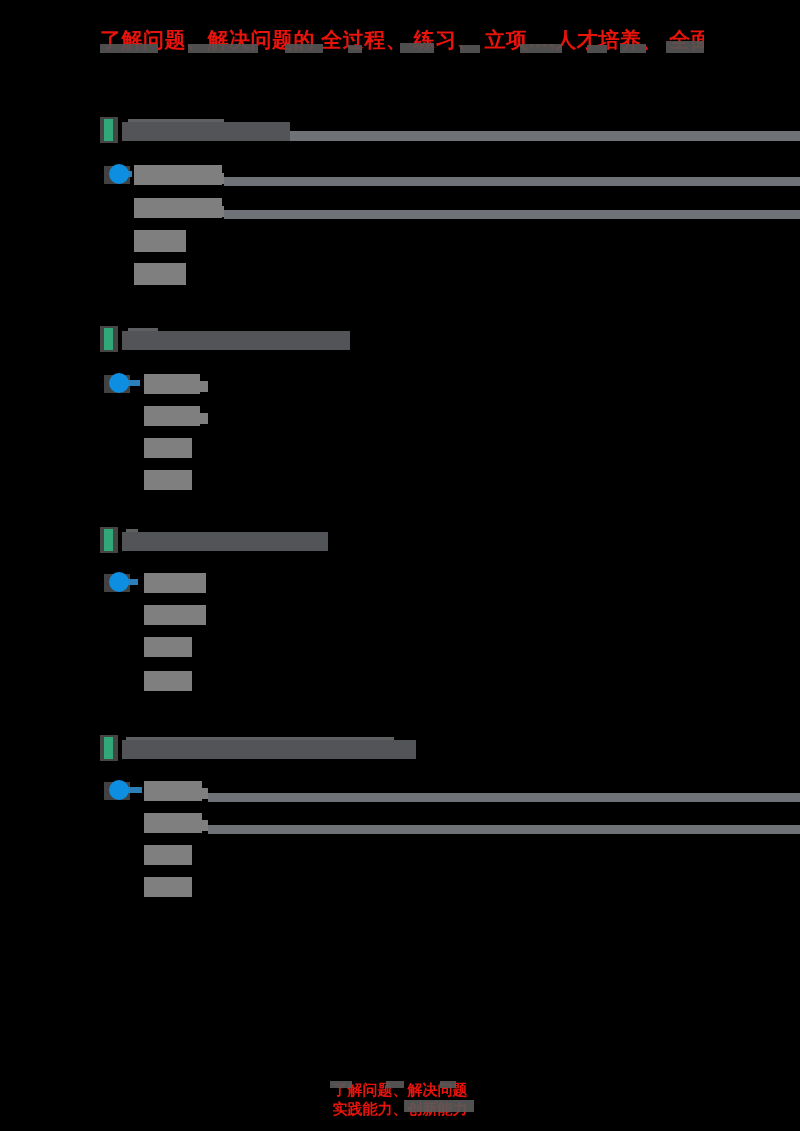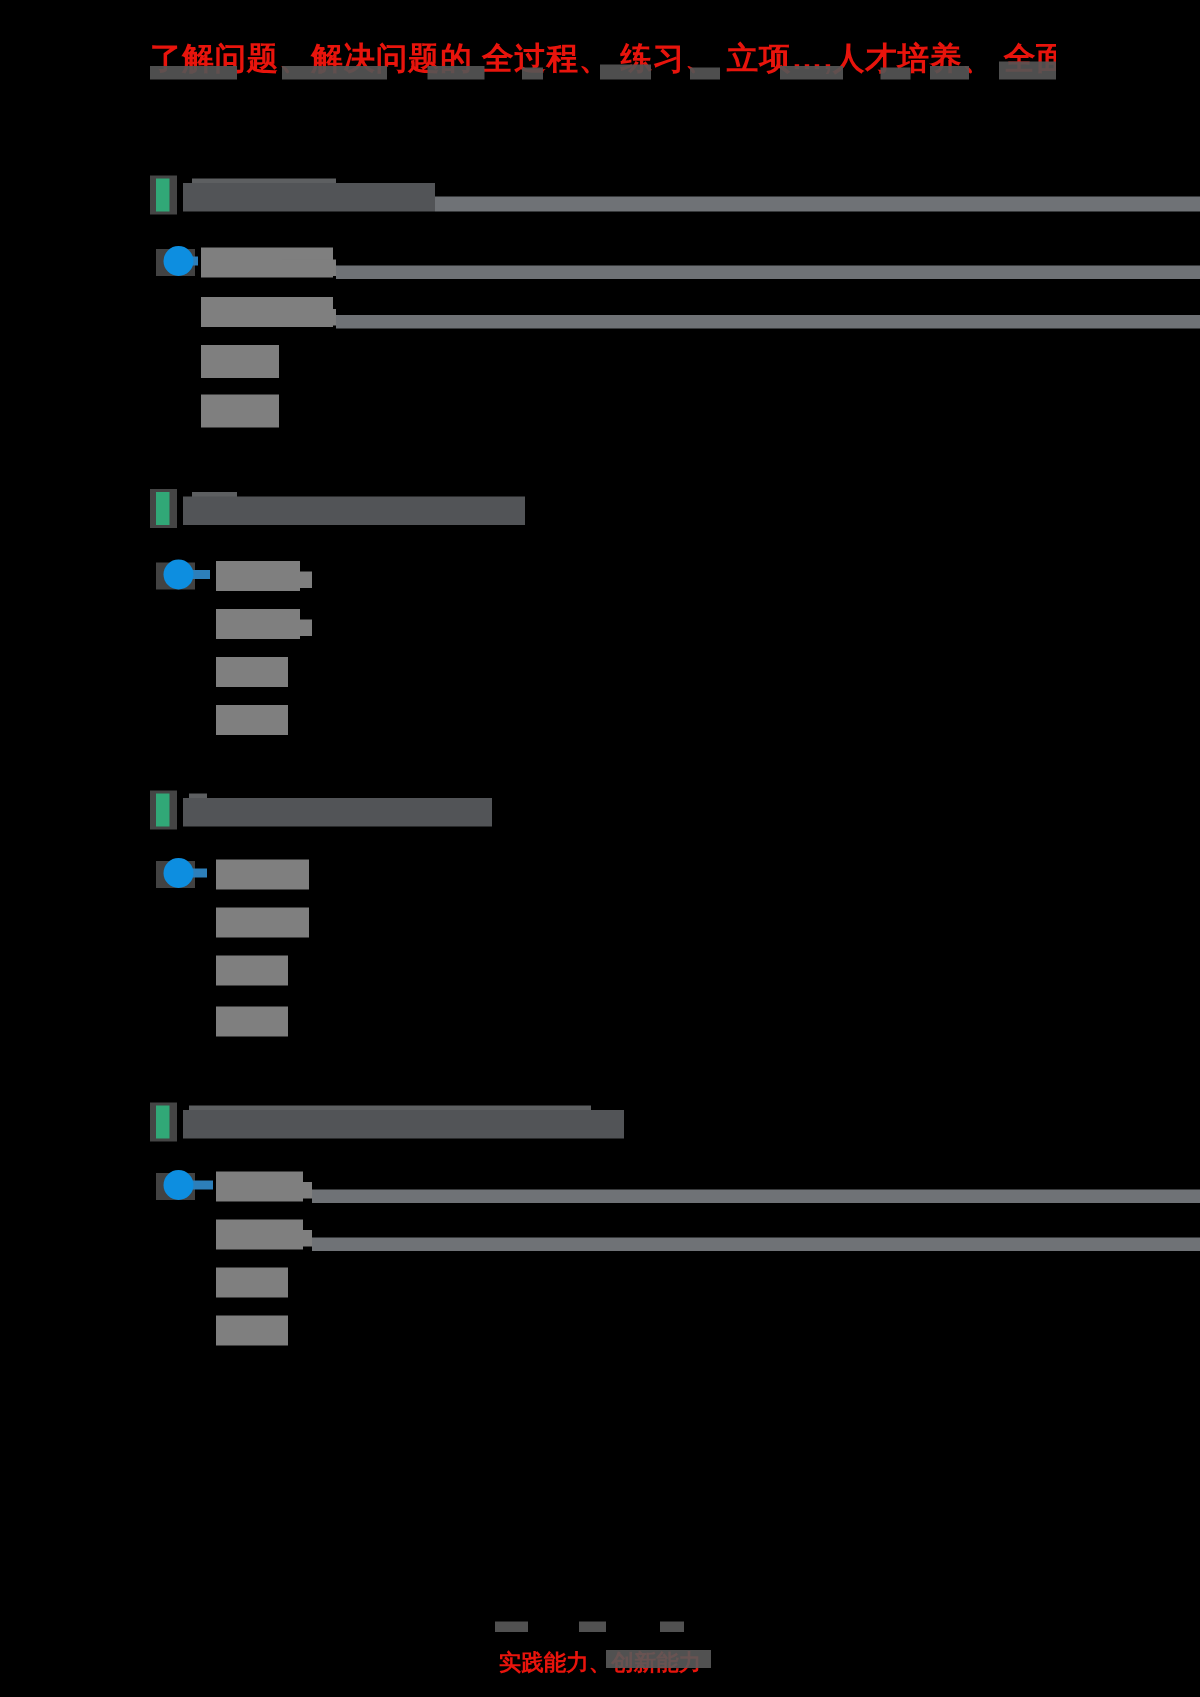--- a/index.html
+++ b/index.html
@@ -265,20 +265,21 @@
         </div>
         <div class="bullet-row" style="top: 108px; width: 700px;">
           <div class="text-bar" style="left: 44px; top: 2px; width: 48px; height: 20px;"></div>
         </div>
         <div class="bullet-row" style="top: 140px; width: 700px;">
           <div class="text-bar" style="left: 44px; top: 2px; width: 48px; height: 20px;"></div>
         </div>
       </div>
     </div>
 
+  <div class="footer" id="footer-line1" style="top: 1080px;">了解问题、解决问题</div>
   <div class="footer" id="footer-line2" style="top: 1099px;">实践能力、创新能力</div>
   <div id="footer-redactions">
       <div class="footer-redact" style="left: 330px; top: 1081px; width: 22px; height: 7px;"></div>
       <div class="footer-redact" style="left: 386px; top: 1081px; width: 18px; height: 7px;"></div>
       <div class="footer-redact" style="left: 440px; top: 1081px; width: 16px; height: 7px;"></div>
       <div class="footer-redact" style="left: 404px; top: 1100px; width: 70px; height: 12px;"></div>
     </div>
 
 </div>
 

